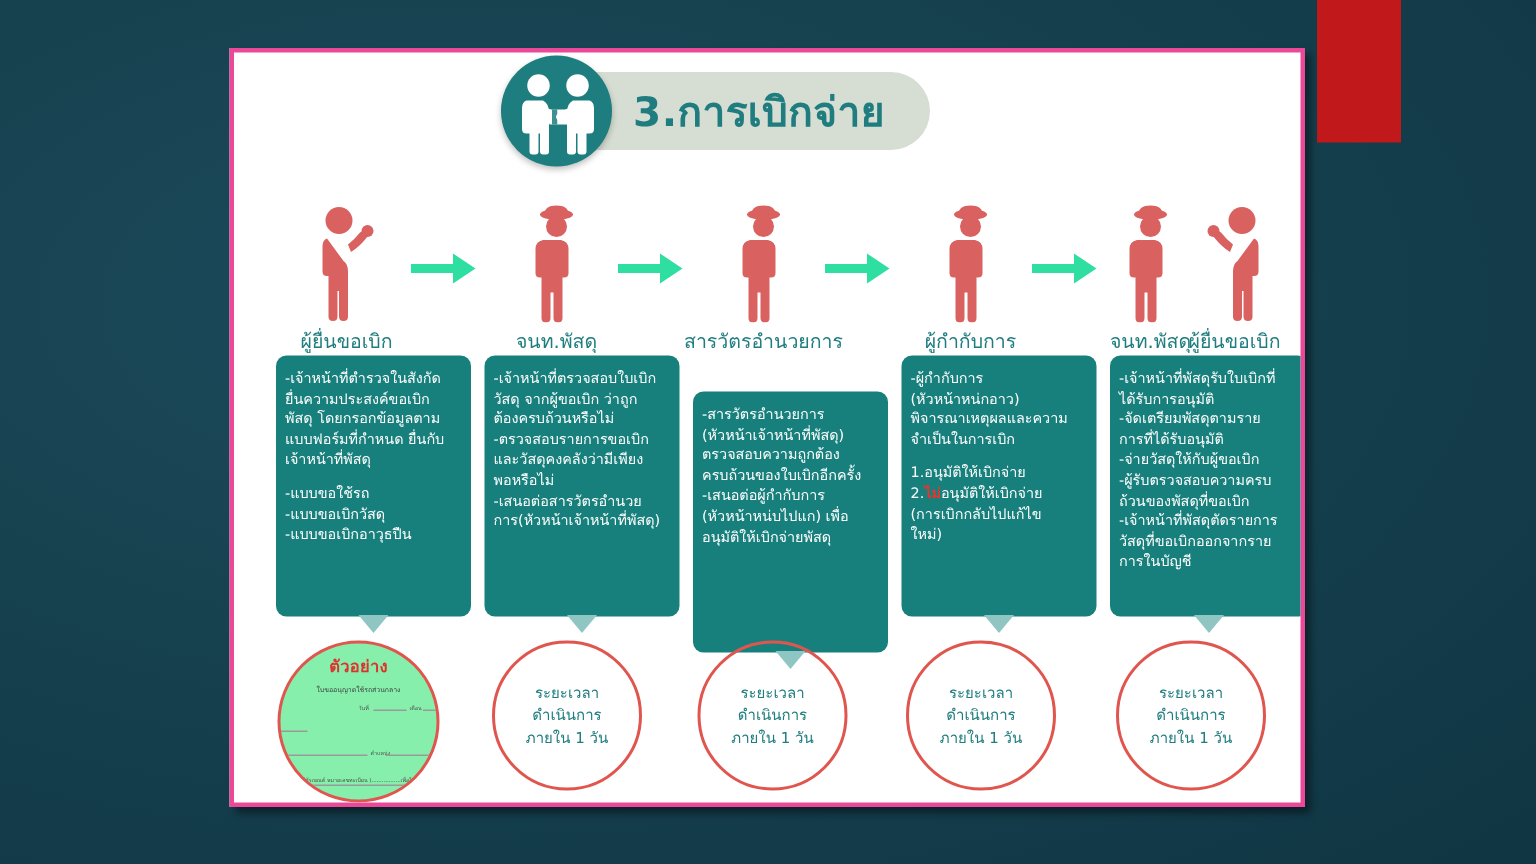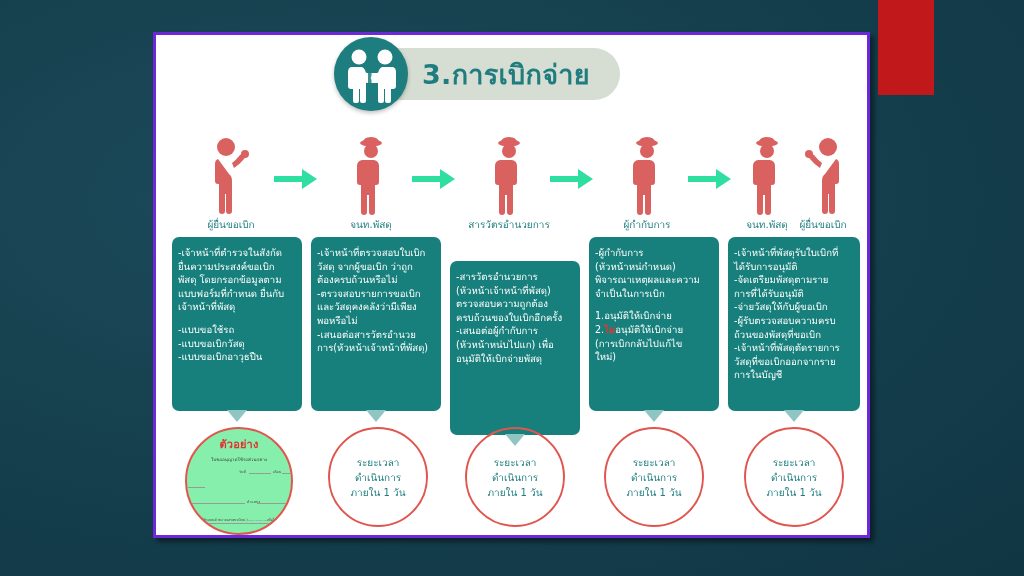--- a/index.html
+++ b/index.html
@@ -20,21 +20,21 @@
     width: 56px; height: 99px;
     background: #c0181b;
   }
 
   
   .slide {
     position: absolute;
     left: 153px; top: 32px;
     width: 717px; height: 506px;
     background: #ffffff;
-    border: 3px solid #6d28d9;
+    border: 3px solid #ec4899;
     box-shadow: 4px 4px 5px rgba(0,0,0,0.45);
     overflow: hidden;
   }
 
   
   .header {
     position: absolute;
     left: 178px; top: 13px;
     height: 52px;
     display: flex;
@@ -71,28 +71,28 @@
     width: 717px; height: 88px;
   }
   .person { position: absolute; top: 0; }
   .arrow  { position: absolute; top: 32px; }
   .arrow svg { display: block; }
 
   
   .labels { position: absolute; left: 0; top: 182px; width: 717px; height: 22px; }
   .person-label {
     position: absolute;
-    font-size: 10px;
+    font-size: 13px;
     color: #1f7d7f;
     white-space: nowrap;
     transform: translateX(-50%);
   }
 
   
-  .boxes { position: absolute; left: 0; top: 202px; width: 717px; height: 182px; padding-left: 28px; }
+  .boxes { position: absolute; left: 12px; top: 202px; width: 717px; height: 182px; padding-left: 28px; }
   .box {
     position: absolute;
     top: 0;
     background: #18807c;
     border-radius: 7px;
     color: #ffffff;
     font-size: 9.6px;
     line-height: 1.42;
     padding: 9px 7px 6px 6px;
   }
@@ -312,21 +312,21 @@
       <p>ตรวจสอบความถูกต้อง</p>
       <p>ครบถ้วนของใบเบิกอีกครั้ง</p>
       <p>-เสนอต่อผู้กำกับการ</p>
       <p>(หัวหน้าหน่บไปแก) เพื่อ</p>
       <p>อนุมัติให้เบิกจ่ายพัสดุ</p>
       <div class="box-tail"></div>
     </div>
 
     <div class="box" style="left:433px; width:130px; height:174px;">
       <p>-ผู้กำกับการ</p>
-      <p>(หัวหน้าหน่กำหนด)</p>
+      <p>(หัวหน้าหน่กอาว)</p>
       <p>พิจารณาเหตุผลและความ</p>
       <p>จำเป็นในการเบิก</p>
       <div class="spacer"></div>
       <p>
         <span>1.</span><span>อนุมัติให้เบิกจ่าย</span>
       </p>
       <p>
         <span>2.</span><span class="red">ไม่</span><span>อนุมัติให้เบิกจ่าย</span>
       </p>
       <p>(การเบิกกลับไปแก้ไข</p>

